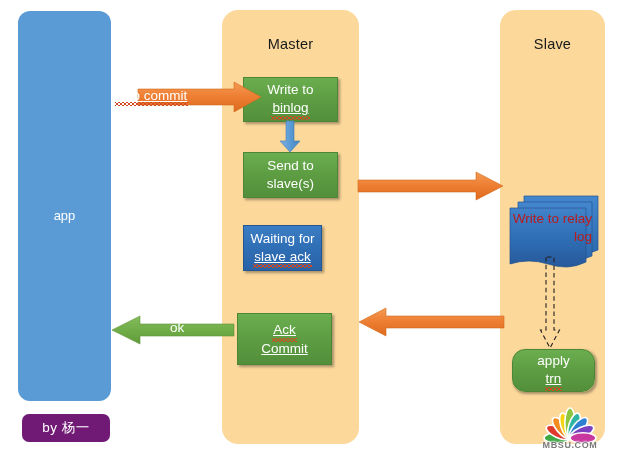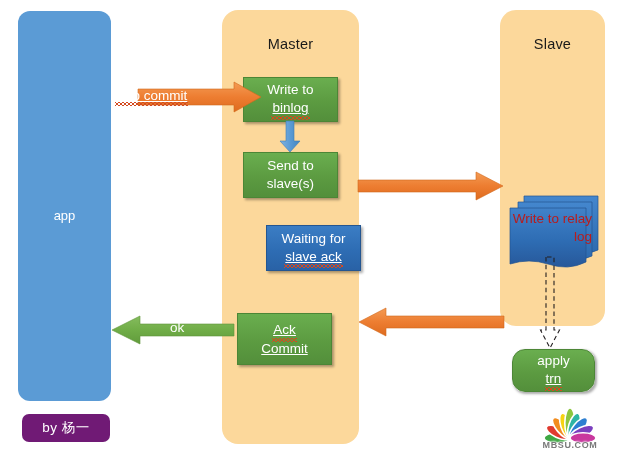--- a/index.html
+++ b/index.html
@@ -31,21 +31,21 @@
     border-radius: 12px;
   }
   .lane-master {
     left: 222px; top: 10px;
     width: 137px; height: 434px;
     background: #FCD89B;
     border-radius: 16px;
   }
   .lane-slave {
     left: 500px; top: 10px;
-    width: 105px; height: 316px;
+    width: 105px; height: 434px;
     background: #FCD89B;
     border-radius: 16px;
   }
   .lane-title {
     position: absolute;
     left: 0; right: 0;
     top: 26px;
     text-align: center;
     font-size: 14.5px;
     color: #1a1a1a;
@@ -114,21 +114,21 @@
       linear-gradient(45deg, transparent 42%, #D44A20 42%, #D44A20 58%, transparent 58%),
       linear-gradient(-45deg, transparent 42%, #D44A20 42%, #D44A20 58%, transparent 58%);
     background-size: 4px 4px;
     background-repeat: repeat-x;
   }
   .underline { text-decoration: underline; text-decoration-thickness: 1px; }
 
   
   #box-write-binlog  { left: 243px; top: 77px;  width: 95px; height: 45px; }
   #box-send-slaves   { left: 243px; top: 152px; width: 95px; height: 46px; }
-  #box-waiting-ack   { left: 243px; top: 225px; width: 95px; height: 46px; margin-left: 23px; }
+  #box-waiting-ack   { left: 243px; top: 225px; width: 79px; height: 46px; }
   #box-ack-commit    { left: 237px; top: 313px; width: 95px; height: 52px; text-decoration: underline; }
   #box-apply-trn     { left: 512px; top: 349px; width: 83px; height: 43px; border-radius: 13px; }
 
   
   .docstack { position: absolute; left: 508px; top: 194px; width: 92px; height: 82px; }
   .docstack svg { display: block; overflow: visible; }
   .docstack .dlabel {
     position: absolute;
     left: 0; top: 16px;
     width: 84px;

